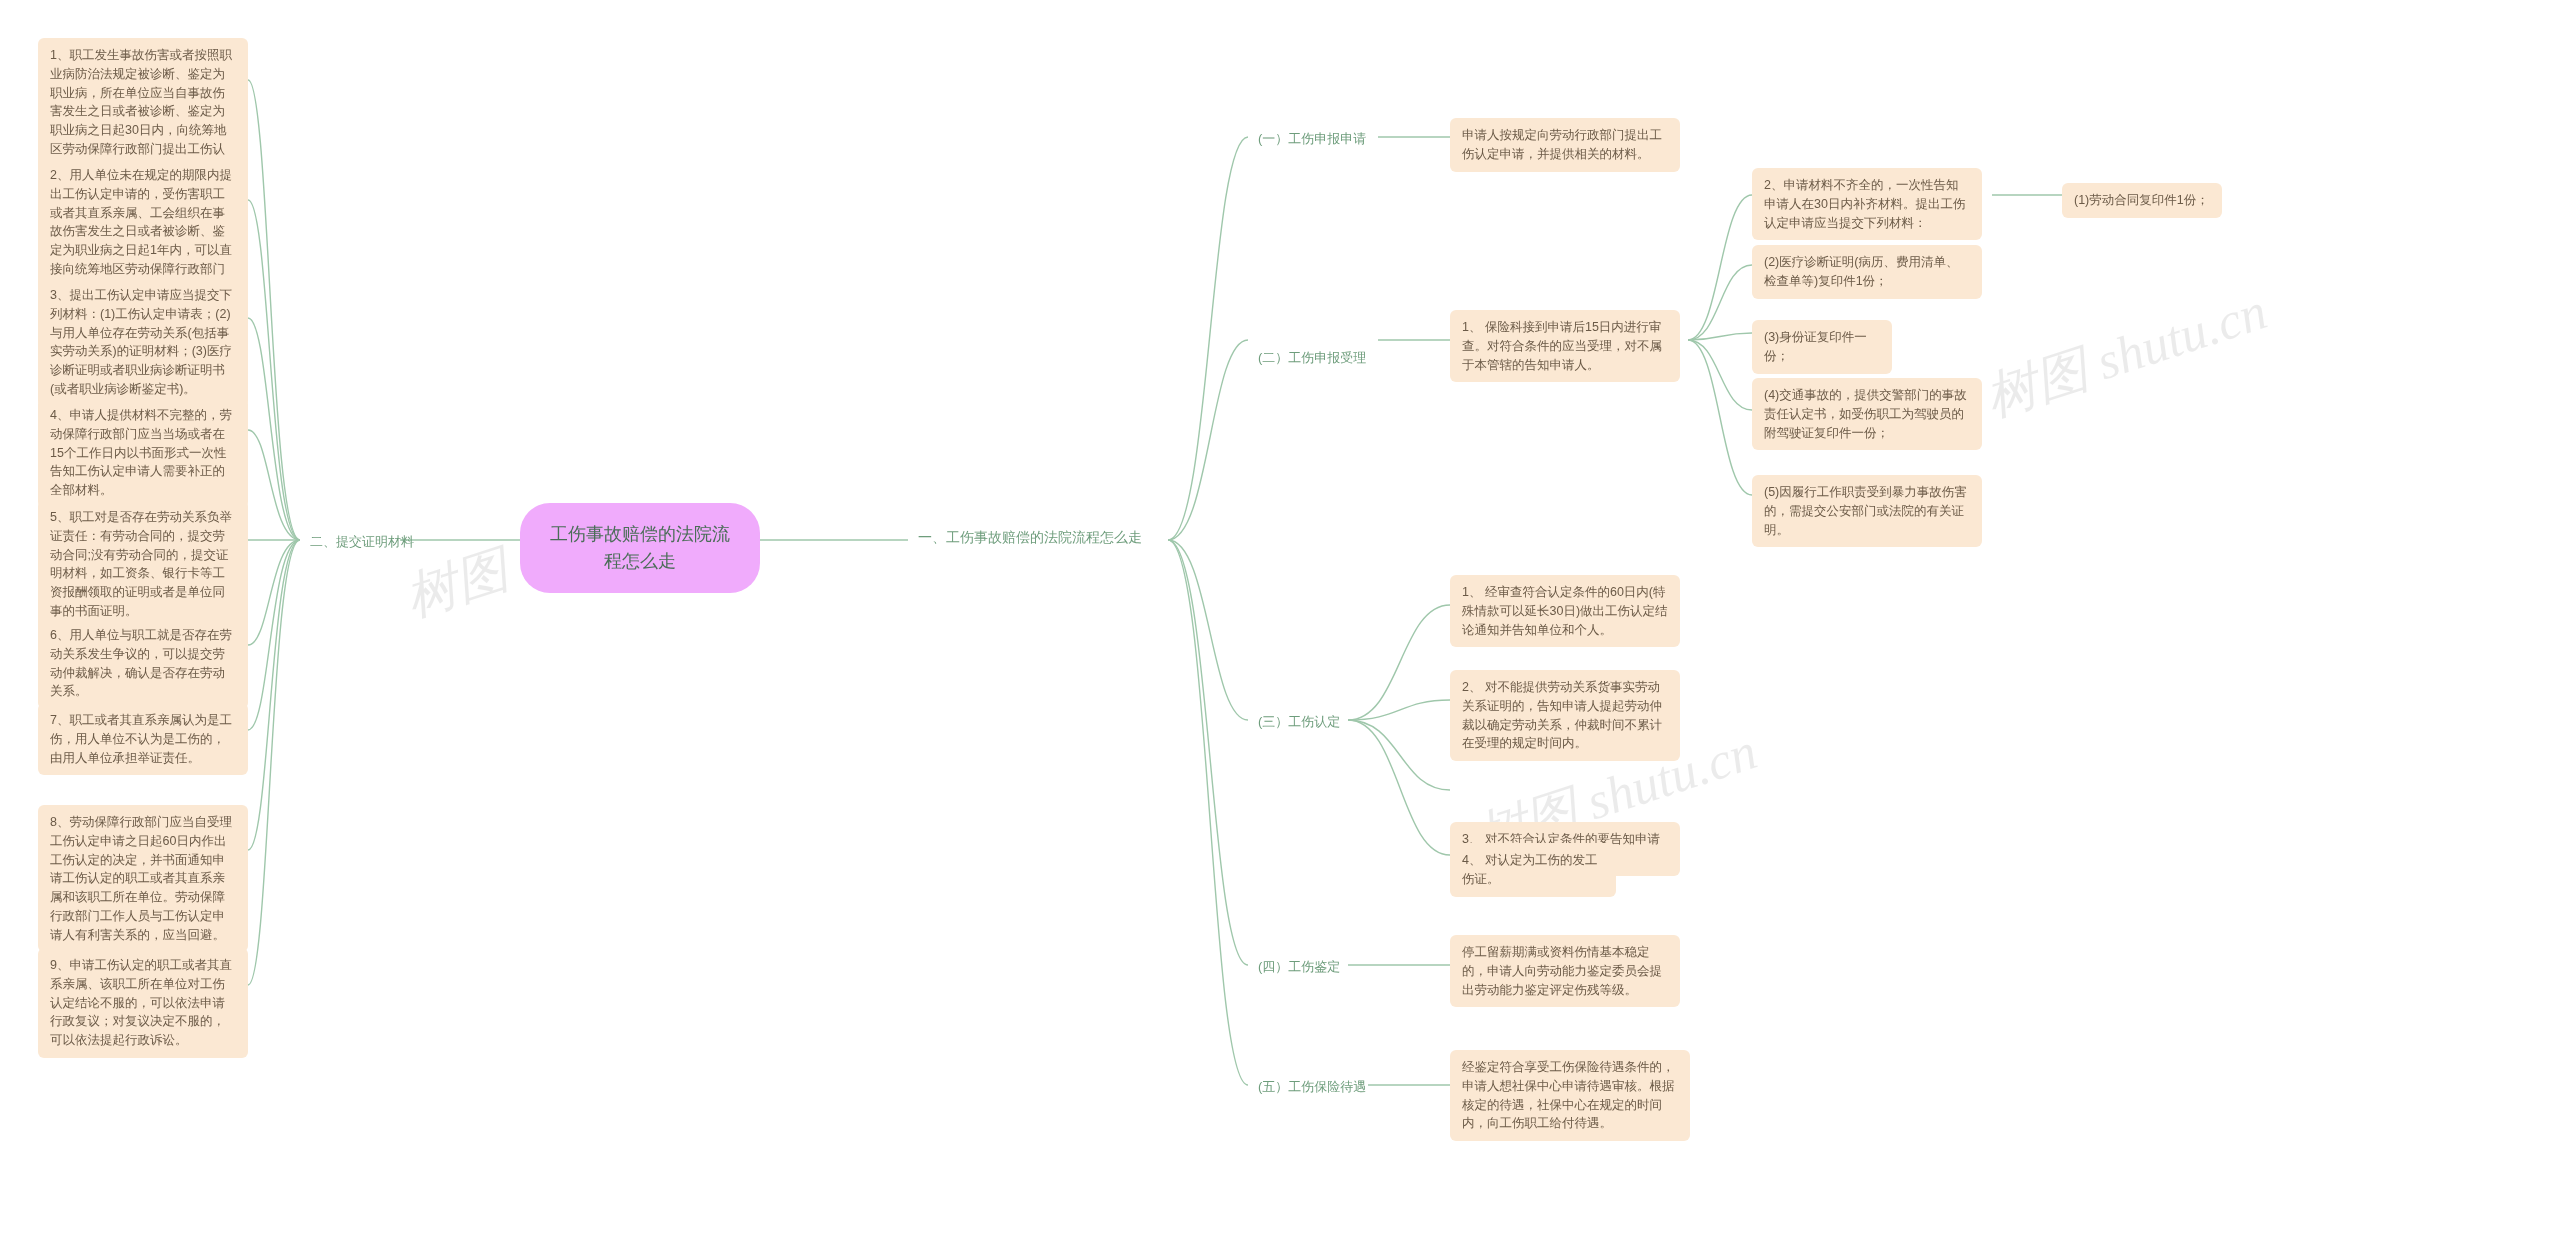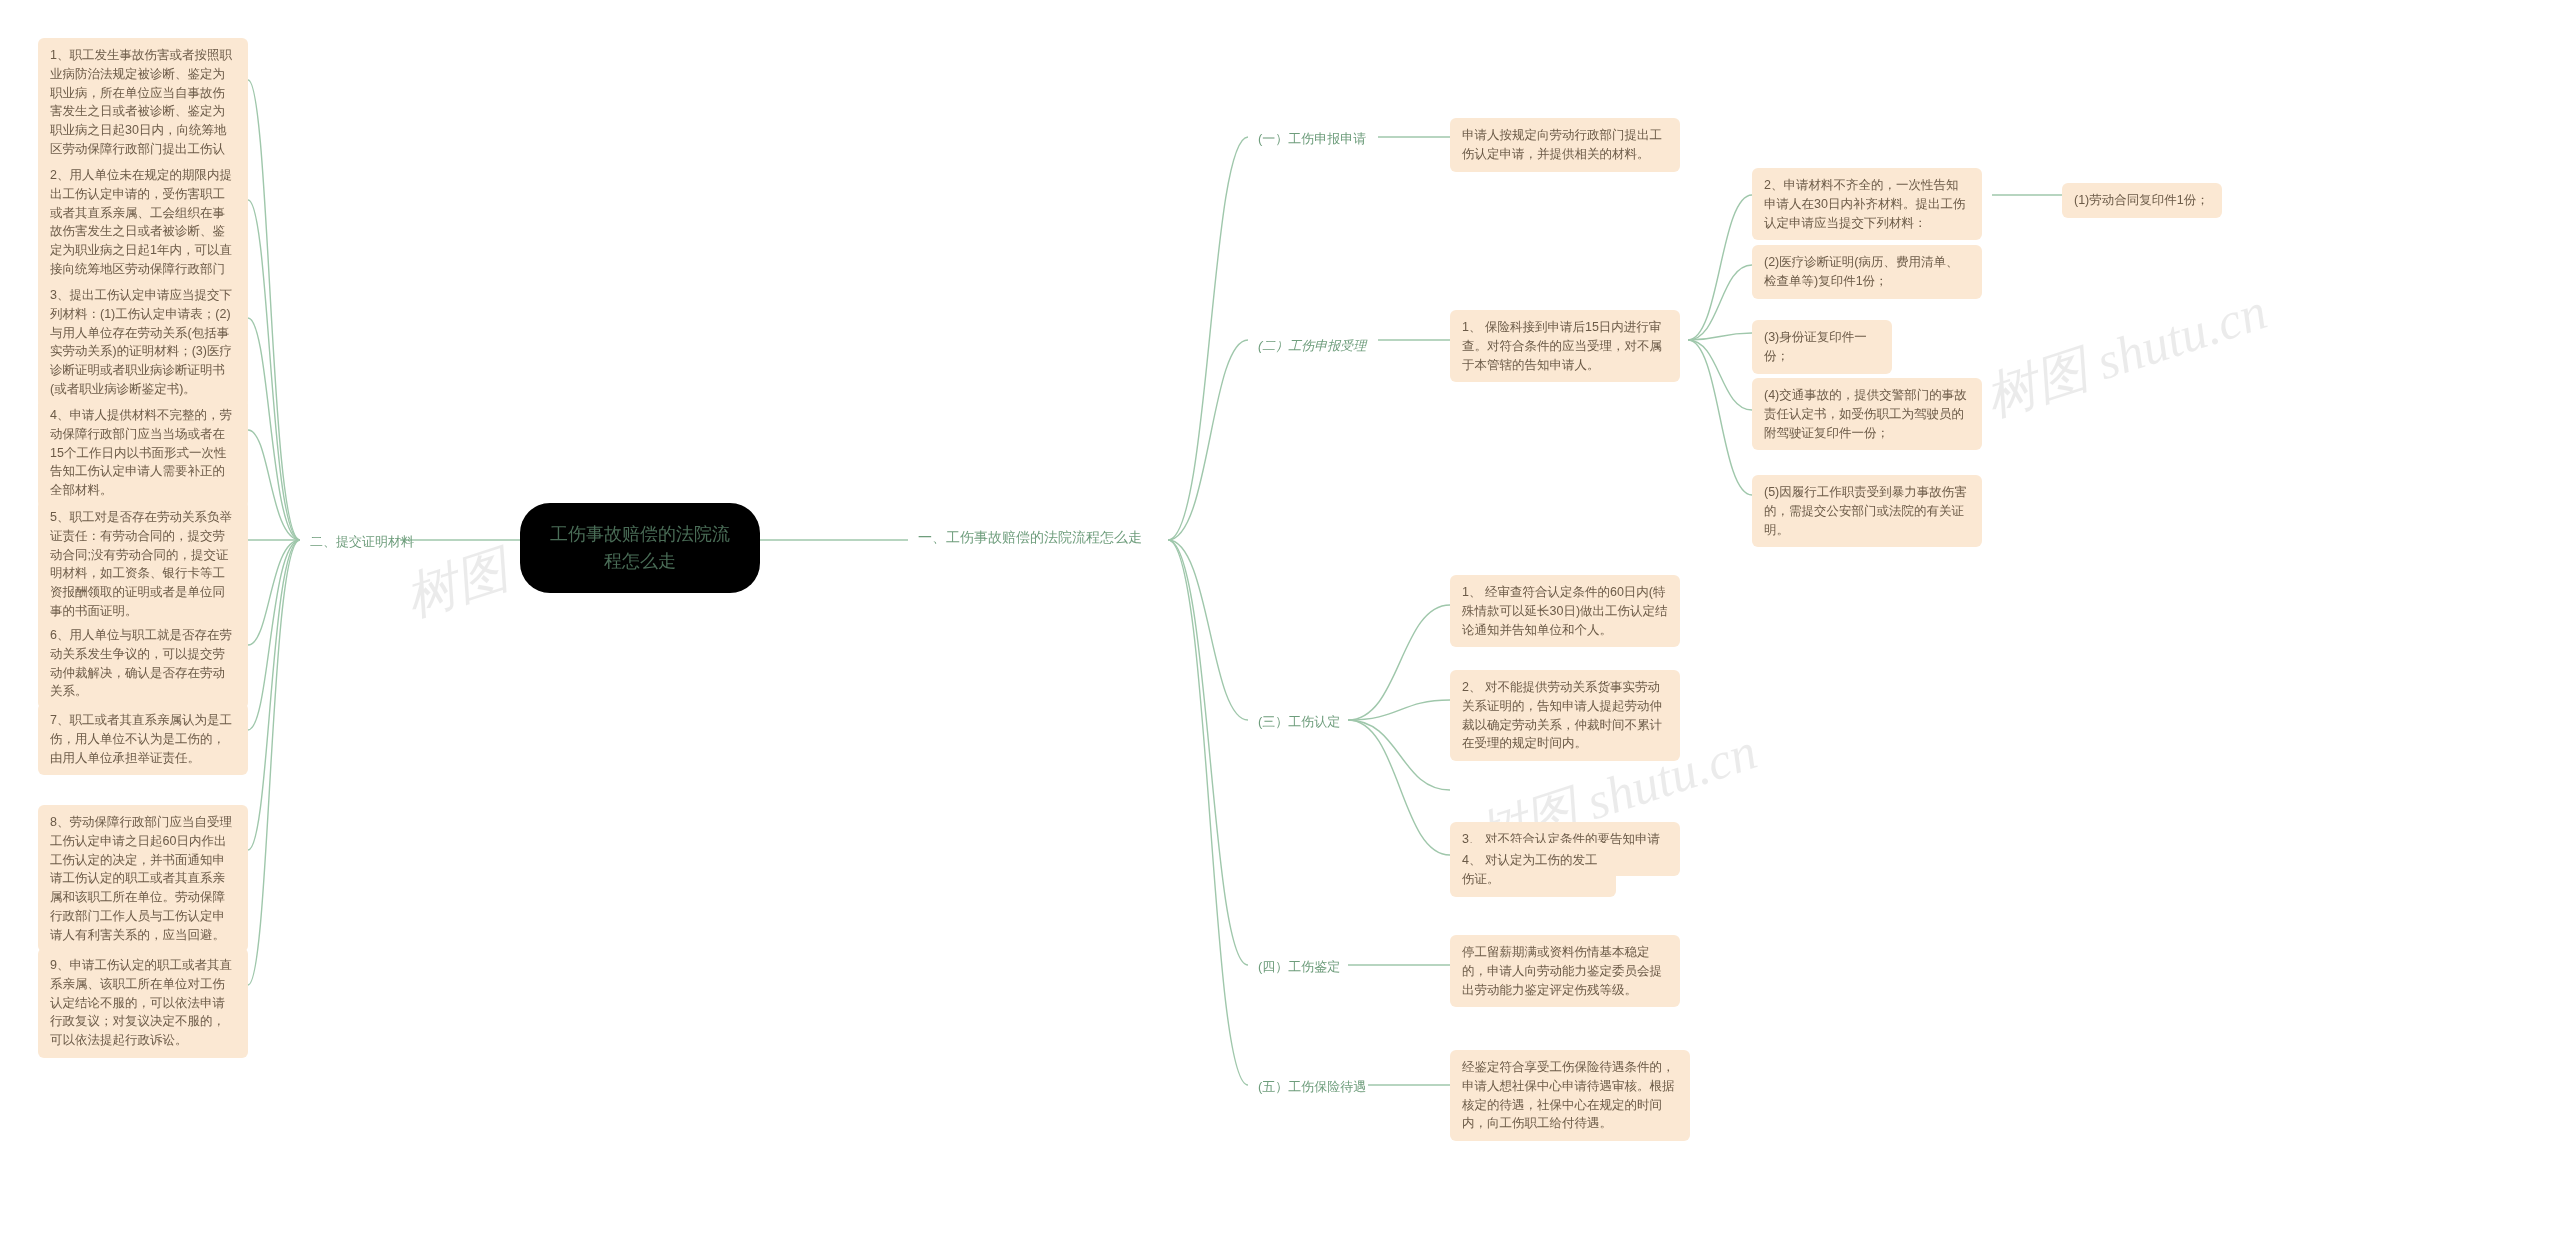--- a/index.html
+++ b/index.html
@@ -25,21 +25,21 @@
     font-family: Georgia, serif;
     white-space: nowrap;
   }
   .node {
     position: absolute;
     border-radius: 6px;
     padding: 8px 12px;
     line-height: 1.5;
   }
   .root {
-    background: #000000;
+    background: #f0abfc;
     border-radius: 30px;
     padding: 18px 26px;
     font-size: 18px;
     color: #4a6d57;
     text-align: center;
     width: 240px;
   }
   .branch1 {
     color: #6e9d7c;
     font-size: 14px;
@@ -122,21 +122,21 @@
   <path d="M300 540 C270 540 270 985 248 985"></path>
 </svg>
 
 <div class="node root" style="left:520px; top:503px;">工伤事故赔偿的法院流程怎么走</div>
 
 <div class="node branch1" style="left:908px; top:523px;">一、工伤事故赔偿的法院流程怎么走</div>
 
 <div class="node branch2" style="left:1248px; top:125px;">(一）工伤申报申请</div>
 <div class="node leaf" style="left:1450px; top:118px;">申请人按规定向劳动行政部门提出工伤认定申请，并提供相关的材料。</div>
 
-<div class="node branch2" style="left:1248px; top:332px;font-style:italic;">(二）工伤申报受理</div>
+<div class="node branch2" style="left:1248px; top:344px;">(二）工伤申报受理</div>
 <div class="node leaf" style="left:1450px; top:310px;">1、 保险科接到申请后15日内进行审查。对符合条件的应当受理，对不属于本管辖的告知申请人。</div>
 <div class="node leaf" style="left:1752px; top:168px;">2、申请材料不齐全的，一次性告知申请人在30日内补齐材料。提出工伤认定申请应当提交下列材料：</div>
 <div class="node leaf leaf-narrow" style="left:2062px; top:183px; width:160px;">(1)劳动合同复印件1份；</div>
 <div class="node leaf" style="left:1752px; top:245px;">(2)医疗诊断证明(病历、费用清单、检查单等)复印件1份；</div>
 <div class="node leaf leaf-narrow" style="left:1752px; top:320px; width:140px;">(3)身份证复印件一份；</div>
 <div class="node leaf" style="left:1752px; top:378px;">(4)交通事故的，提供交警部门的事故责任认定书，如受伤职工为驾驶员的附驾驶证复印件一份；</div>
 <div class="node leaf" style="left:1752px; top:475px;">(5)因履行工作职责受到暴力事故伤害的，需提交公安部门或法院的有关证明。</div>
 
 <div class="node branch2" style="left:1248px; top:708px;">(三）工伤认定</div>
 <div class="node leaf" style="left:1450px; top:575px;">1、 经审查符合认定条件的60日内(特殊情款可以延长30日)做出工伤认定结论通知并告知单位和个人。</div>

